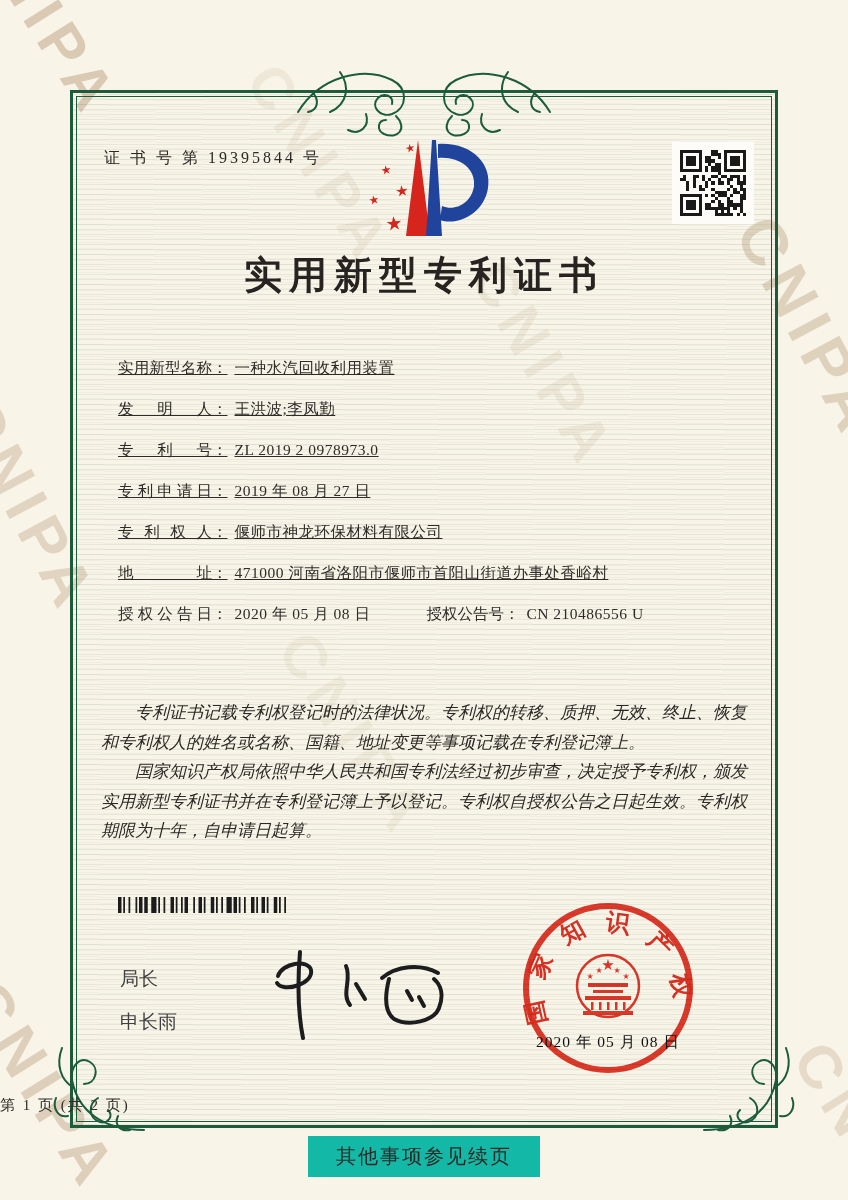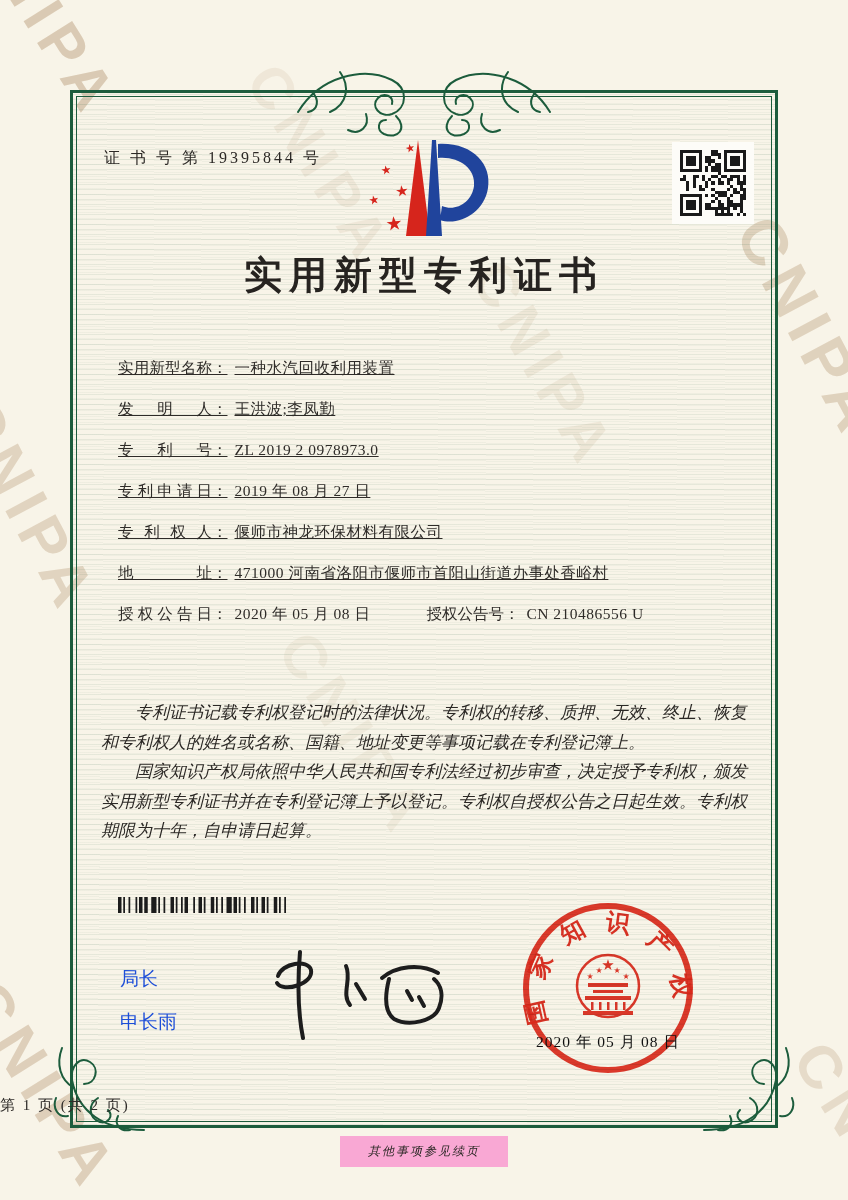--- a/index.html
+++ b/index.html
@@ -39,31 +39,31 @@
   .grant-row{display:flex;line-height:31px;white-space:nowrap;}
   .grant-second{margin-left:56px;text-align:center;}
   
   .paras{position:absolute;left:101px;top:698px;width:646px;z-index:4;font-size:17px;line-height:29.5px;
          font-style:italic;color:#2b2825;text-align:justify;}
   .paras p{margin:0;text-indent:2em;}
   
   .barcode{position:absolute;left:118px;top:897px;z-index:4;}
   
   .signer{position:absolute;left:120px;top:966px;z-index:4;
-          font-family:Liberation Mono, monospace;font-size:19px;color:#1d4ed8;}
+          font-family:Liberation Mono, monospace;font-size:19px;color:#404040;}
   .signer .line2{margin-top:17px;}
   .signature{position:absolute;left:248px;top:946px;z-index:4;}
   
   .seal{position:absolute;left:520px;top:900px;width:176px;height:176px;z-index:5;mix-blend-mode:multiply;}
   .seal-date{position:absolute;left:518px;top:1032px;width:180px;z-index:6;text-align:center;
              font-size:15.5px;letter-spacing:1px;color:#111;white-space:nowrap;}
   
   .page-no{position:absolute;left:0;top:1096px;width:814px;z-index:4;text-align:left;font-size:15px;letter-spacing:2px;}
   .footer-note-wrap{position:absolute;left:0;top:1136px;width:848px;text-align:center;z-index:4;}
-  .footer-note{display:inline-block;background:#f9a8d4;padding:7px 28px;font-size:12px;font-style:italic;
+  .footer-note{display:inline-block;background:#14b8a6;padding:7px 28px;font-size:20px;
                letter-spacing:2px;color:#2b2825;}
 </style>
 </head>
 <body>
 
 <div class="page">
 
   <div class="wm wm1">CNIPA</div>
   <div class="wm wm2">CNIPA</div>
   <div class="wm wm3">CNIPA</div>

